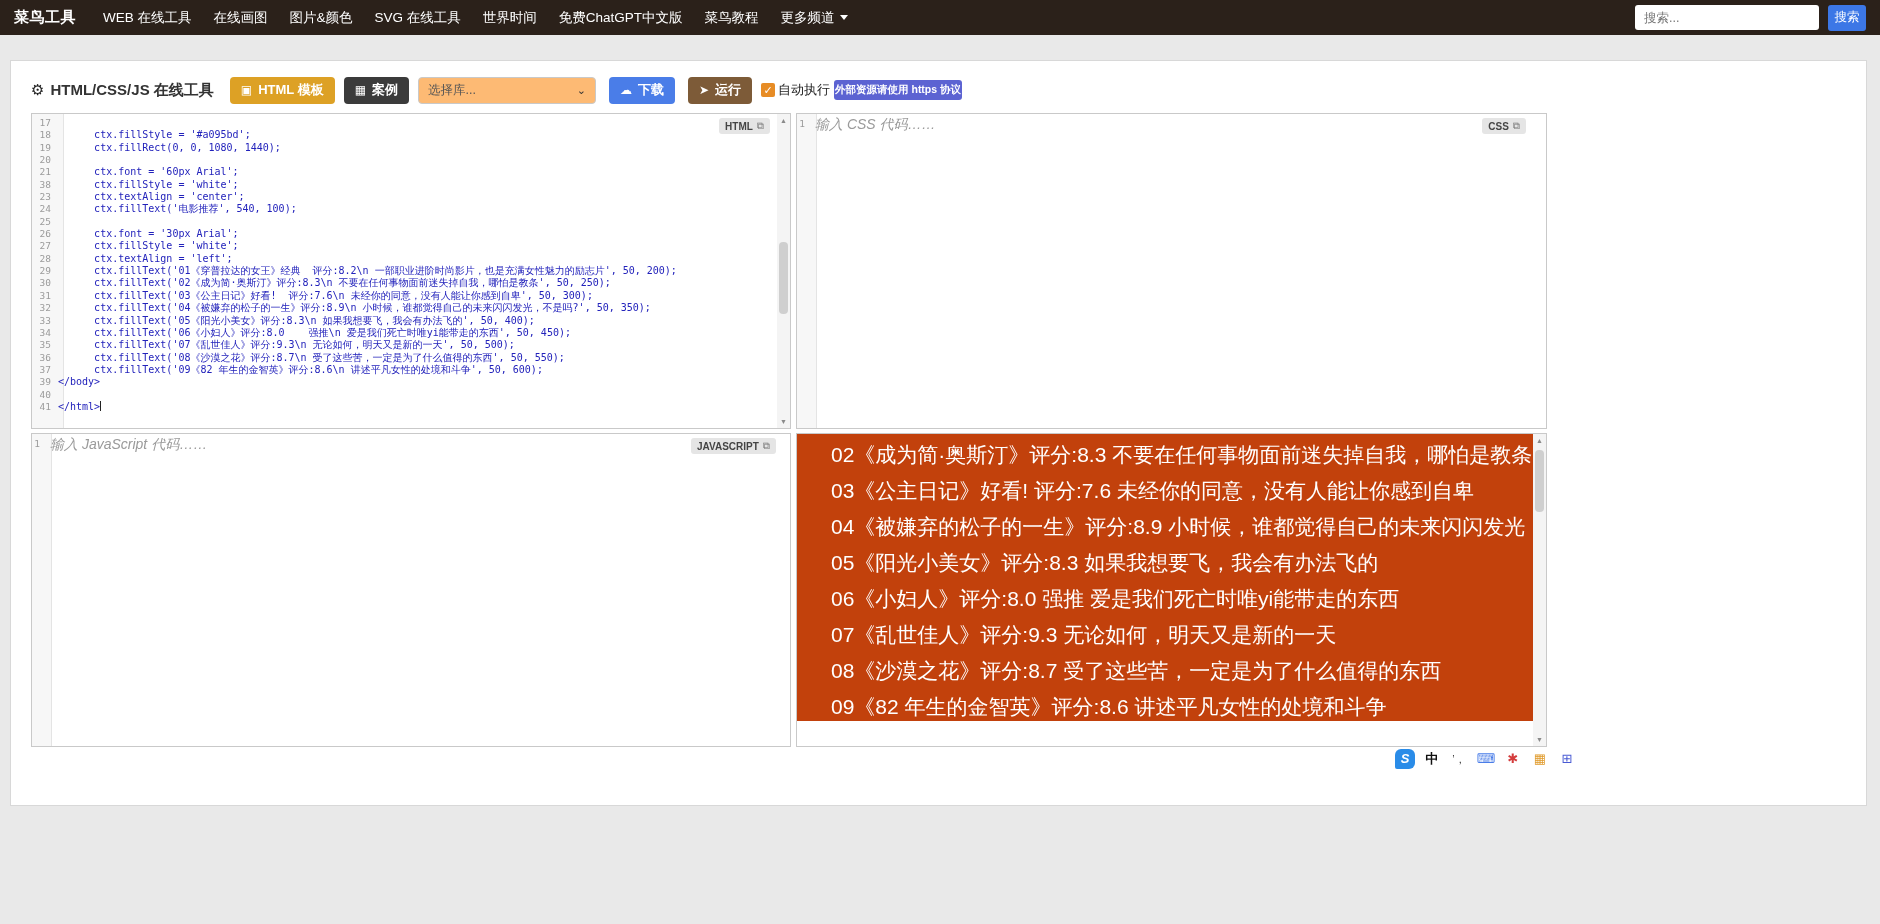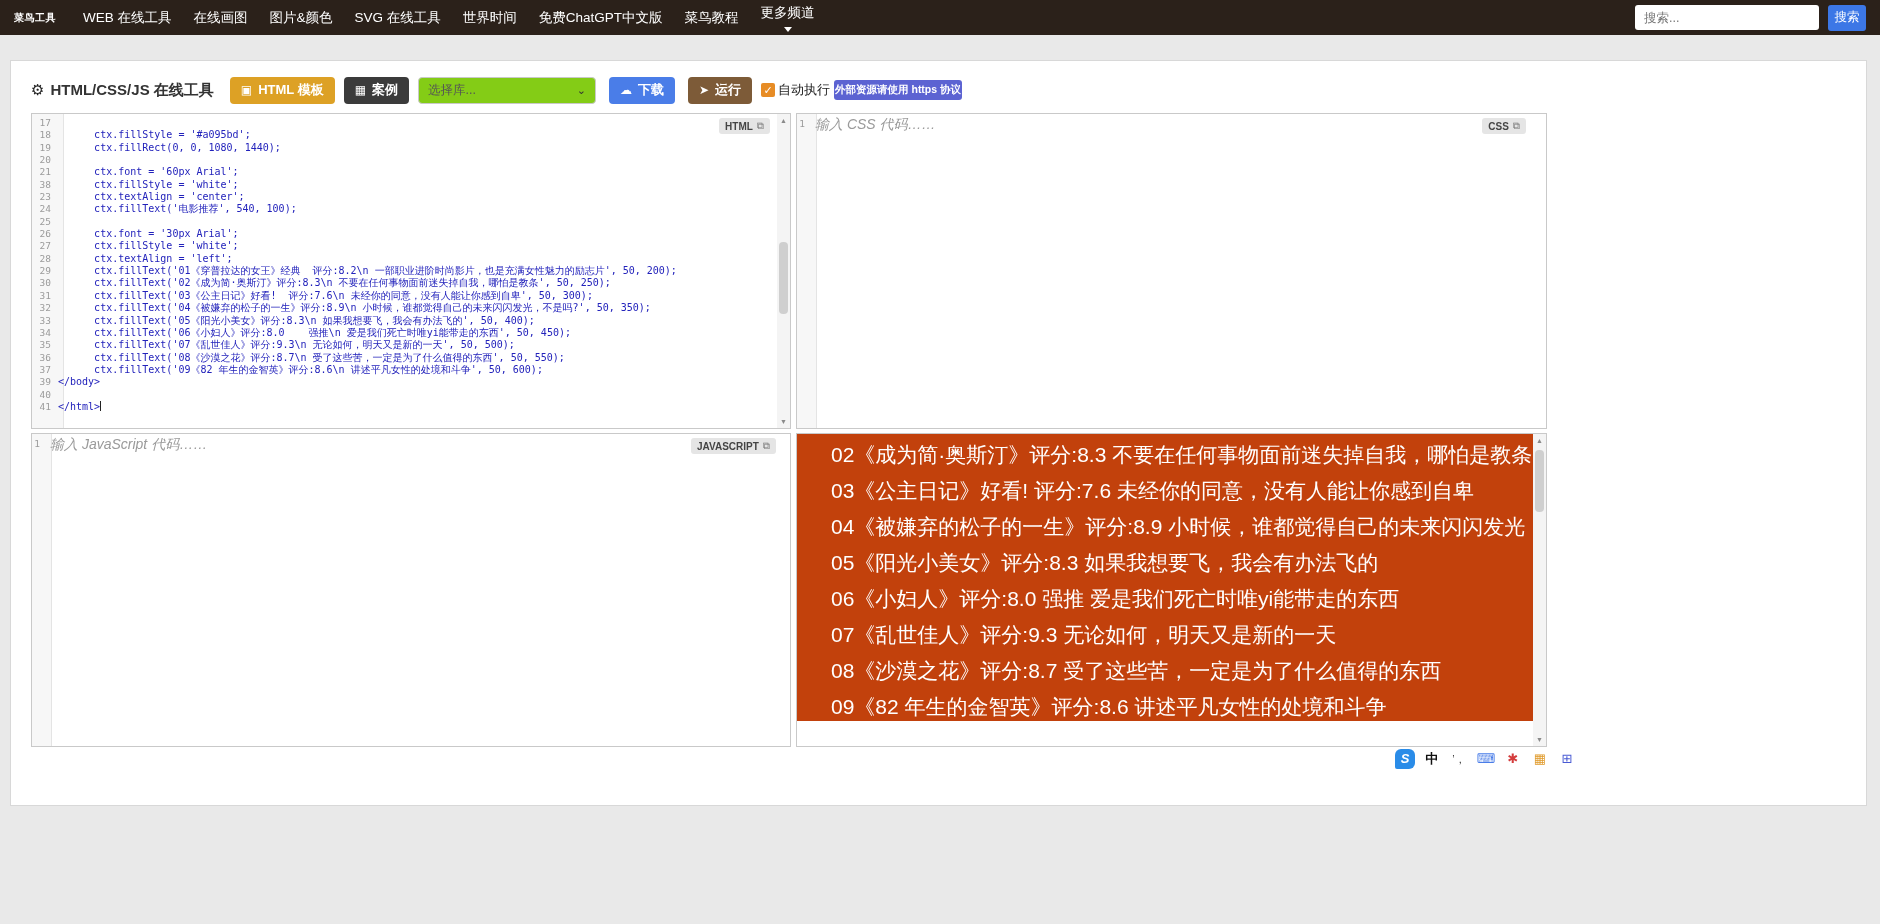--- a/index.html
+++ b/index.html
@@ -2,43 +2,43 @@
 <html><head>
 <meta charset="utf-8">
 <style>
   * { margin:0; padding:0; box-sizing:border-box; }
   html,body { width:1880px; height:924px; overflow:hidden; }
   body { background:#e9e9e9; font-family:"Liberation Sans","DejaVu Sans",sans-serif; position:relative; }
 
   
   .navbar { position:absolute; top:0; left:0; width:1880px; height:35px; background:#2b211a;
             display:flex; align-items:center; padding:0 14px; color:#fff; }
-  .logo { font-size:10px; font-weight:bold; letter-spacing:.5px; cursor:pointer; }
+  .logo { font-size:15px; font-weight:bold; letter-spacing:.5px; cursor:pointer; }
   .nav-items { display:flex; list-style:none; margin-left:16px; }
   .nav-items li { padding:0 11px; font-size:13.5px; cursor:pointer; white-space:nowrap; }
-  .nav-more { display:flex; align-items:center; gap:5px; padding:0 11px; font-size:13.5px; cursor:pointer;flex-direction:column; }
+  .nav-more { display:flex; align-items:center; gap:5px; padding:0 11px; font-size:13.5px; cursor:pointer; }
   .caret-down { width:0; height:0; border-left:4px solid transparent; border-right:4px solid transparent; border-top:5px solid #fff; }
   .nav-search { margin-left:auto; display:flex; align-items:center; gap:9px; }
   .nav-search input { width:184px; height:25px; border:none; border-radius:3px; padding:12px 9px; font-size:12.5px; color:#333; outline:none; }
   .search-btn { width:38px; height:26px; background:#3c77e6; border:none; border-radius:3px; color:#fff; font-size:12.5px; cursor:pointer; }
 
   
   .container { position:absolute; left:10px; top:60px; width:1857px; height:746px;
                background:#fff; border:1px solid #d8d8d8; }
 
   
   .toolbar { position:absolute; left:20px; top:15px; height:28px; display:flex; align-items:center; }
   .tool-title { display:flex; align-items:center; gap:6px; font-size:15px; font-weight:bold; color:#333; margin-right:16px; white-space:nowrap; }
   .cogs { font-size:15px; color:#222; }
   .btn { height:27px; border:none; border-radius:4px; color:#fff; font-size:13px; font-weight:bold;
          display:inline-flex; align-items:center; gap:6px; padding:0 11px; cursor:pointer; white-space:nowrap; }
   .btn .bicon { font-size:12px; font-weight:normal; }
   .btn-template { background:#dda125; margin-right:9px; }
   .btn-case { background:#3b3b3b; margin-right:9px; }
-  .lib-select { width:178px; height:27px; border:1px solid #c9c9c9; border-radius:4px; background:#84cc16;
+  .lib-select { width:178px; height:27px; border:1px solid #c9c9c9; border-radius:4px; background:#fdba74;
                 color:#555; font-size:12.5px; display:flex; align-items:center; justify-content:space-between;
                 padding:0 9px; margin-right:13px; cursor:pointer; }
   .lib-select .chev { color:#333; font-size:11px; }
   .btn-download { background:#4a7de8; margin-right:13px; }
   .btn-run { background:#7d5b38; margin-right:9px; }
   .autorun { display:flex; align-items:center; gap:3px; font-size:13px; color:#222; margin-right:4px; cursor:pointer; }
   .checkbox { width:14px; height:14px; background:#e78c25; border-radius:2px; color:#fff; font-size:11px;
               line-height:14px; text-align:center; }
   .https-badge { background:#5c63d2; color:#fff; font-size:10.5px; font-weight:bold; padding:3px 1px; border-radius:3px; white-space:nowrap; }
 

